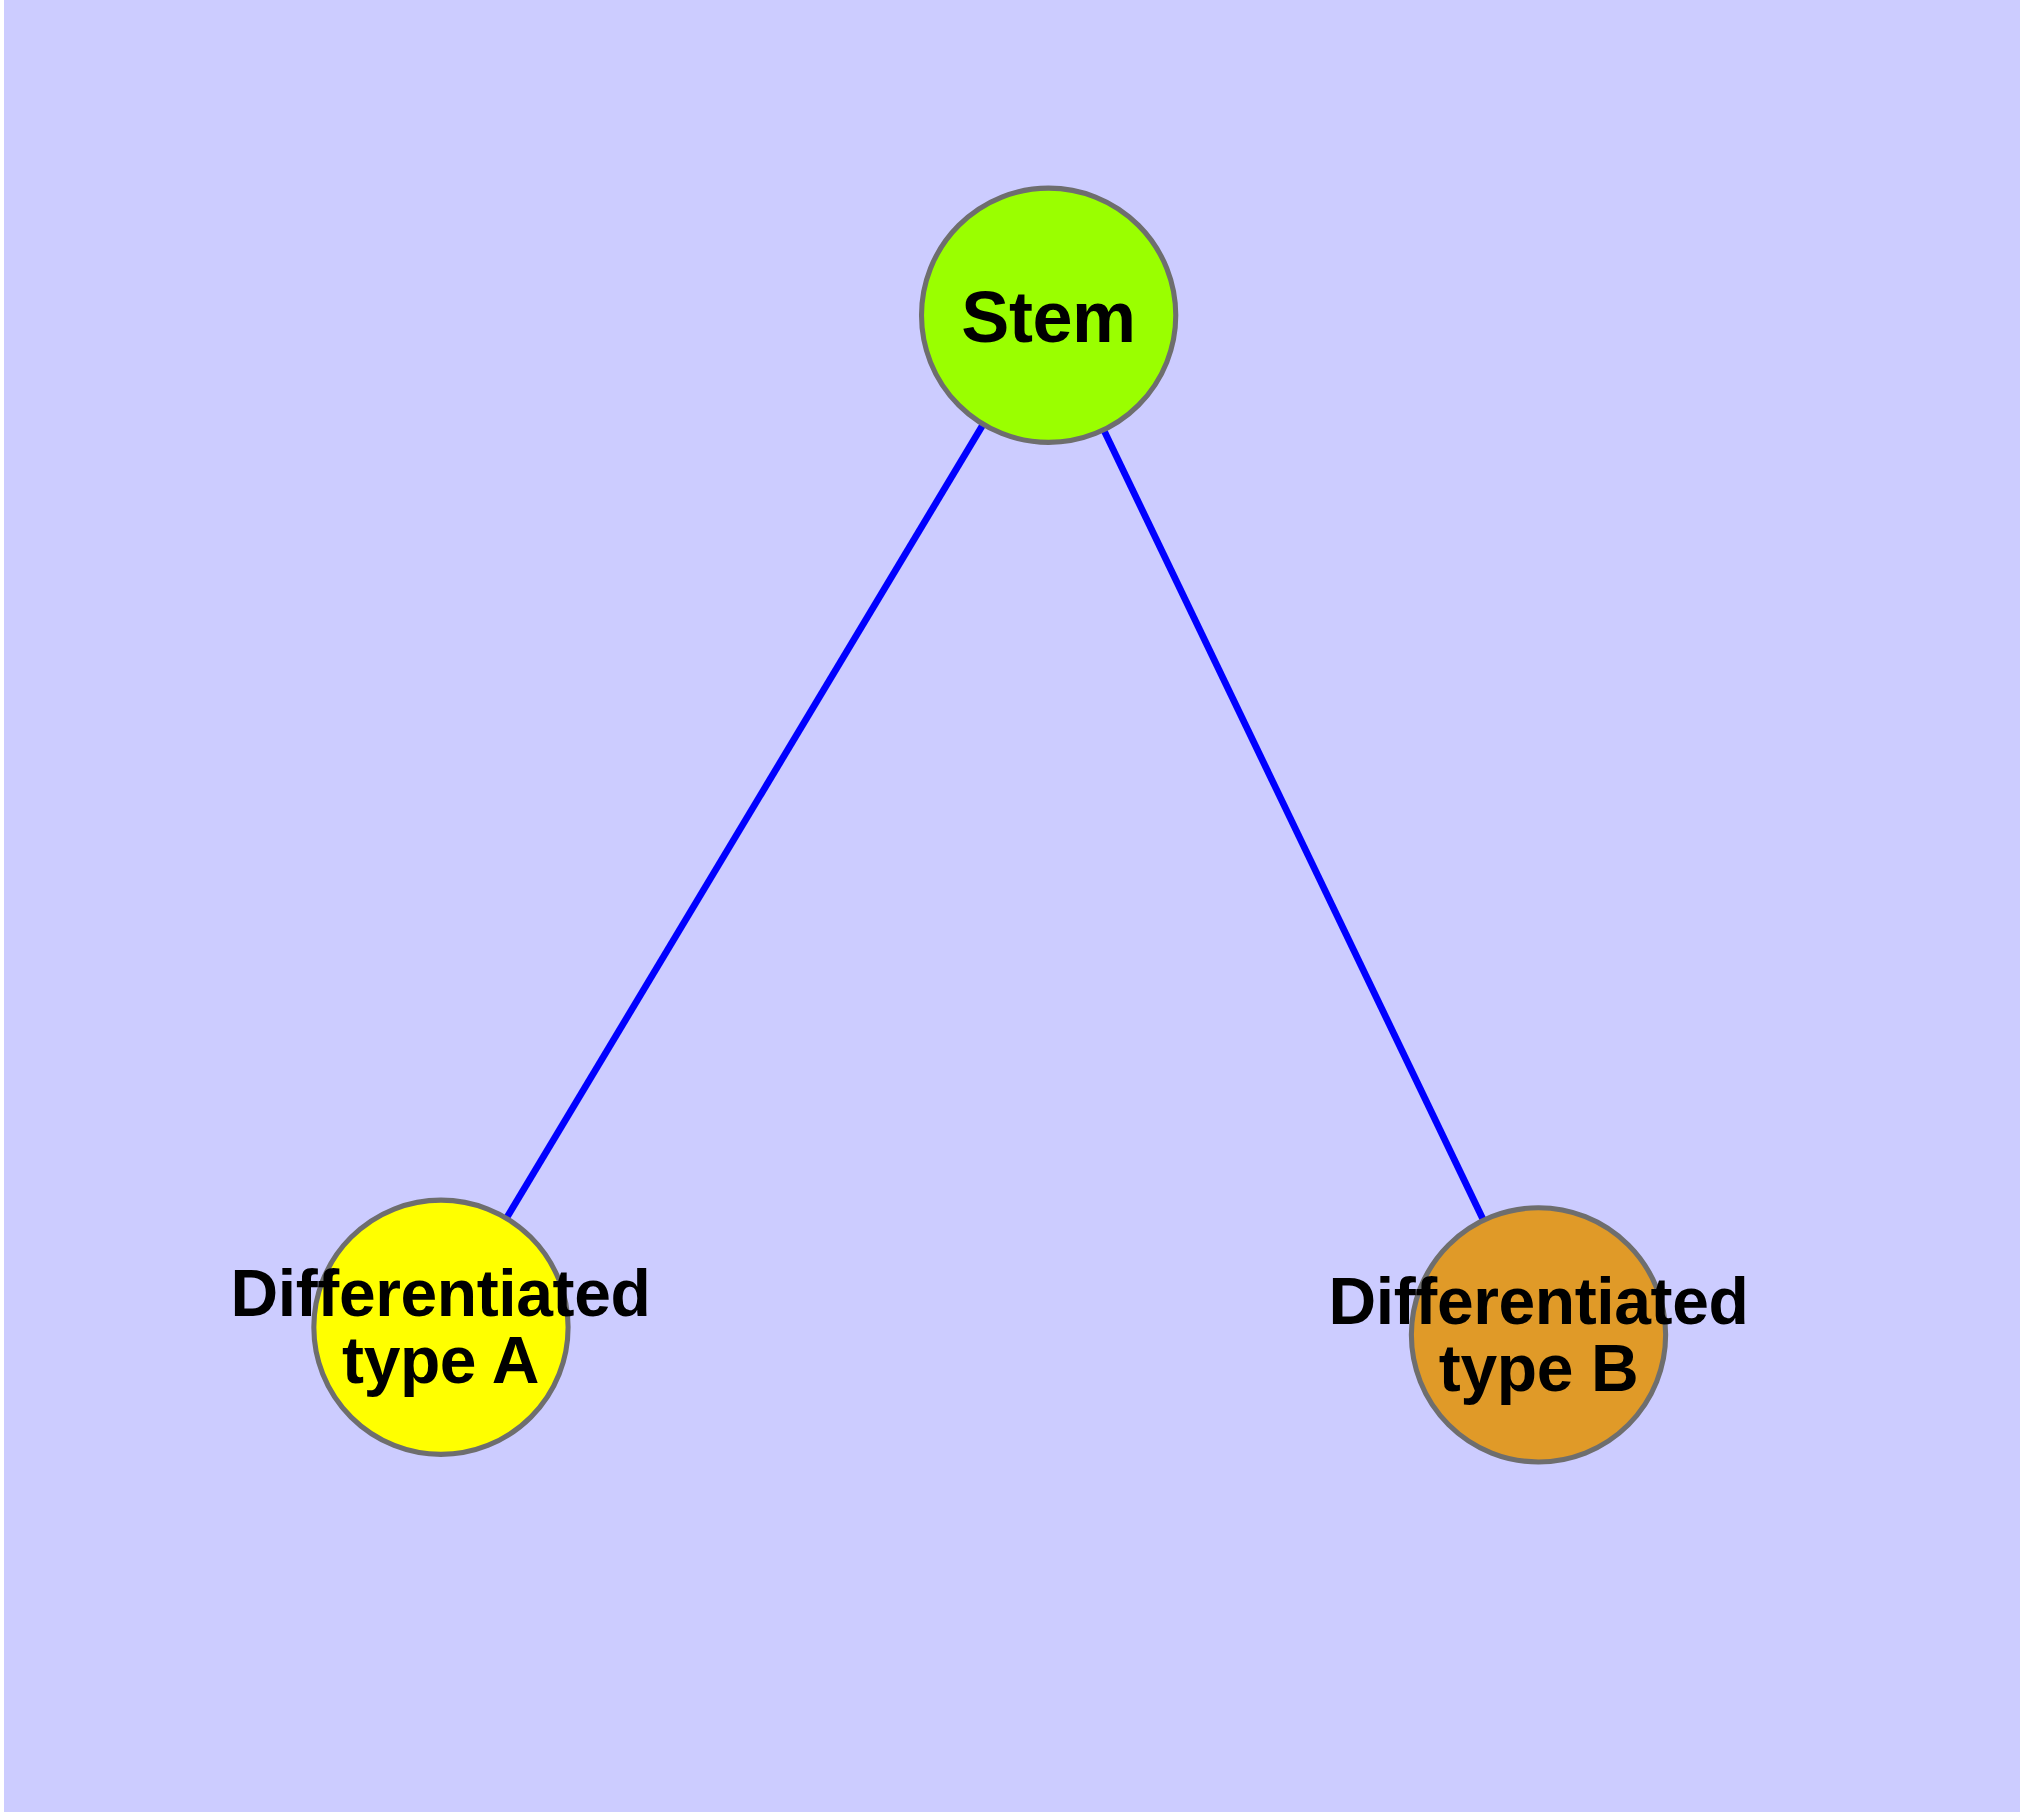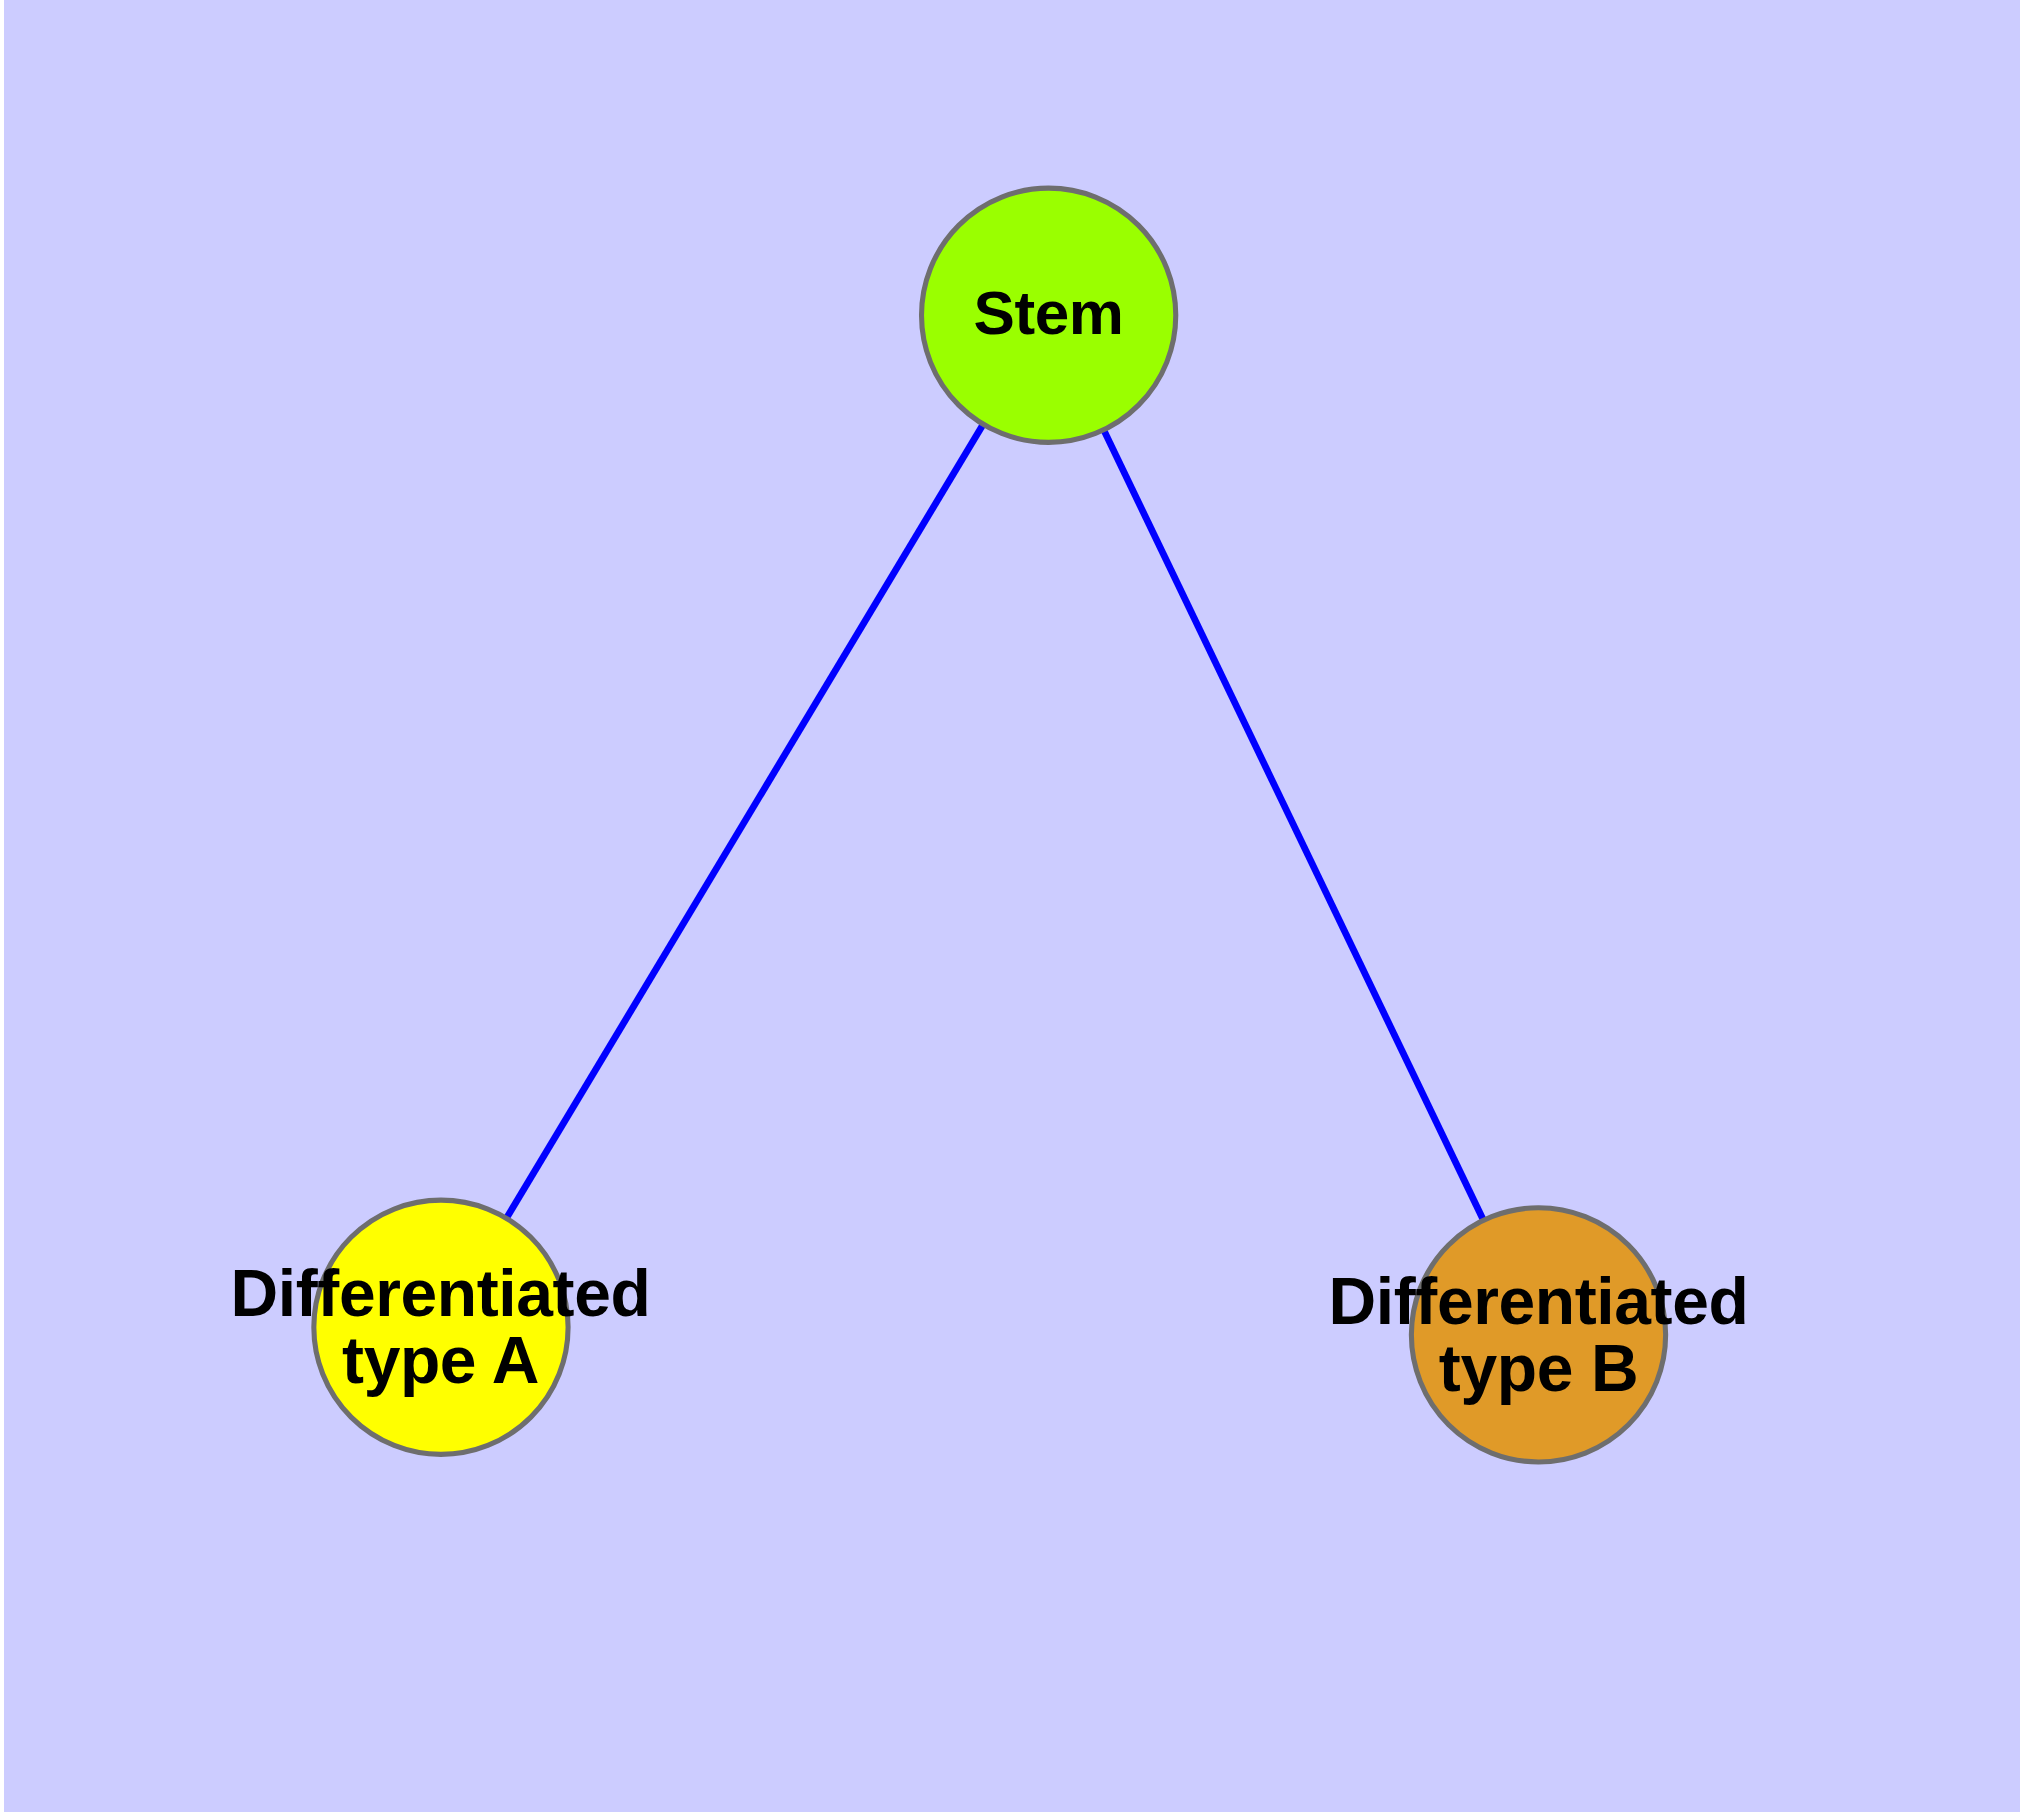--- a/index.html
+++ b/index.html
@@ -56,19 +56,19 @@
         <line x1="1301.9608078076915" y1="507.20389583503936" x2="1750.0391921923085" y2="1439.7961041649605" stroke="#0000FF" stroke-width="8" stroke-linecap="butt"></line>
       </g>
     <g id="node-layer">
         <circle cx="1237" cy="372" r="150" fill="#9AFF00" stroke="#6E6E6E" stroke-width="6"></circle>
         <circle cx="520" cy="1566" r="150" fill="#FFFF00" stroke="#6E6E6E" stroke-width="6"></circle>
         <circle cx="1815" cy="1575" r="150" fill="#E09A28" stroke="#6E6E6E" stroke-width="6"></circle>
       </g>
   </svg>
 
   <div id="label-layer">
-      <div class="node-label" style="font-size: 62px; color: rgb(0, 0, 0); left: 540px; width: 1017px; top: 281px;"><div>Stem</div></div>
+      <div class="node-label" style="font-size: 72px; color: rgb(0, 0, 0); left: 540px; width: 1017px; top: 281px;"><div>Stem</div></div>
       <div class="node-label" style="font-size: 66px; color: rgb(0, 0, 0); left: -68px; width: 1017px; top: 1260px;"><div>Differentiated</div><div>type A</div></div>
       <div class="node-label" style="font-size: 66px; color: rgb(0, 0, 0); left: 1030px; width: 1017px; top: 1268px;"><div>Differentiated</div><div>type B</div></div>
     </div>
 
 </div>
 
 
 </body></html>

